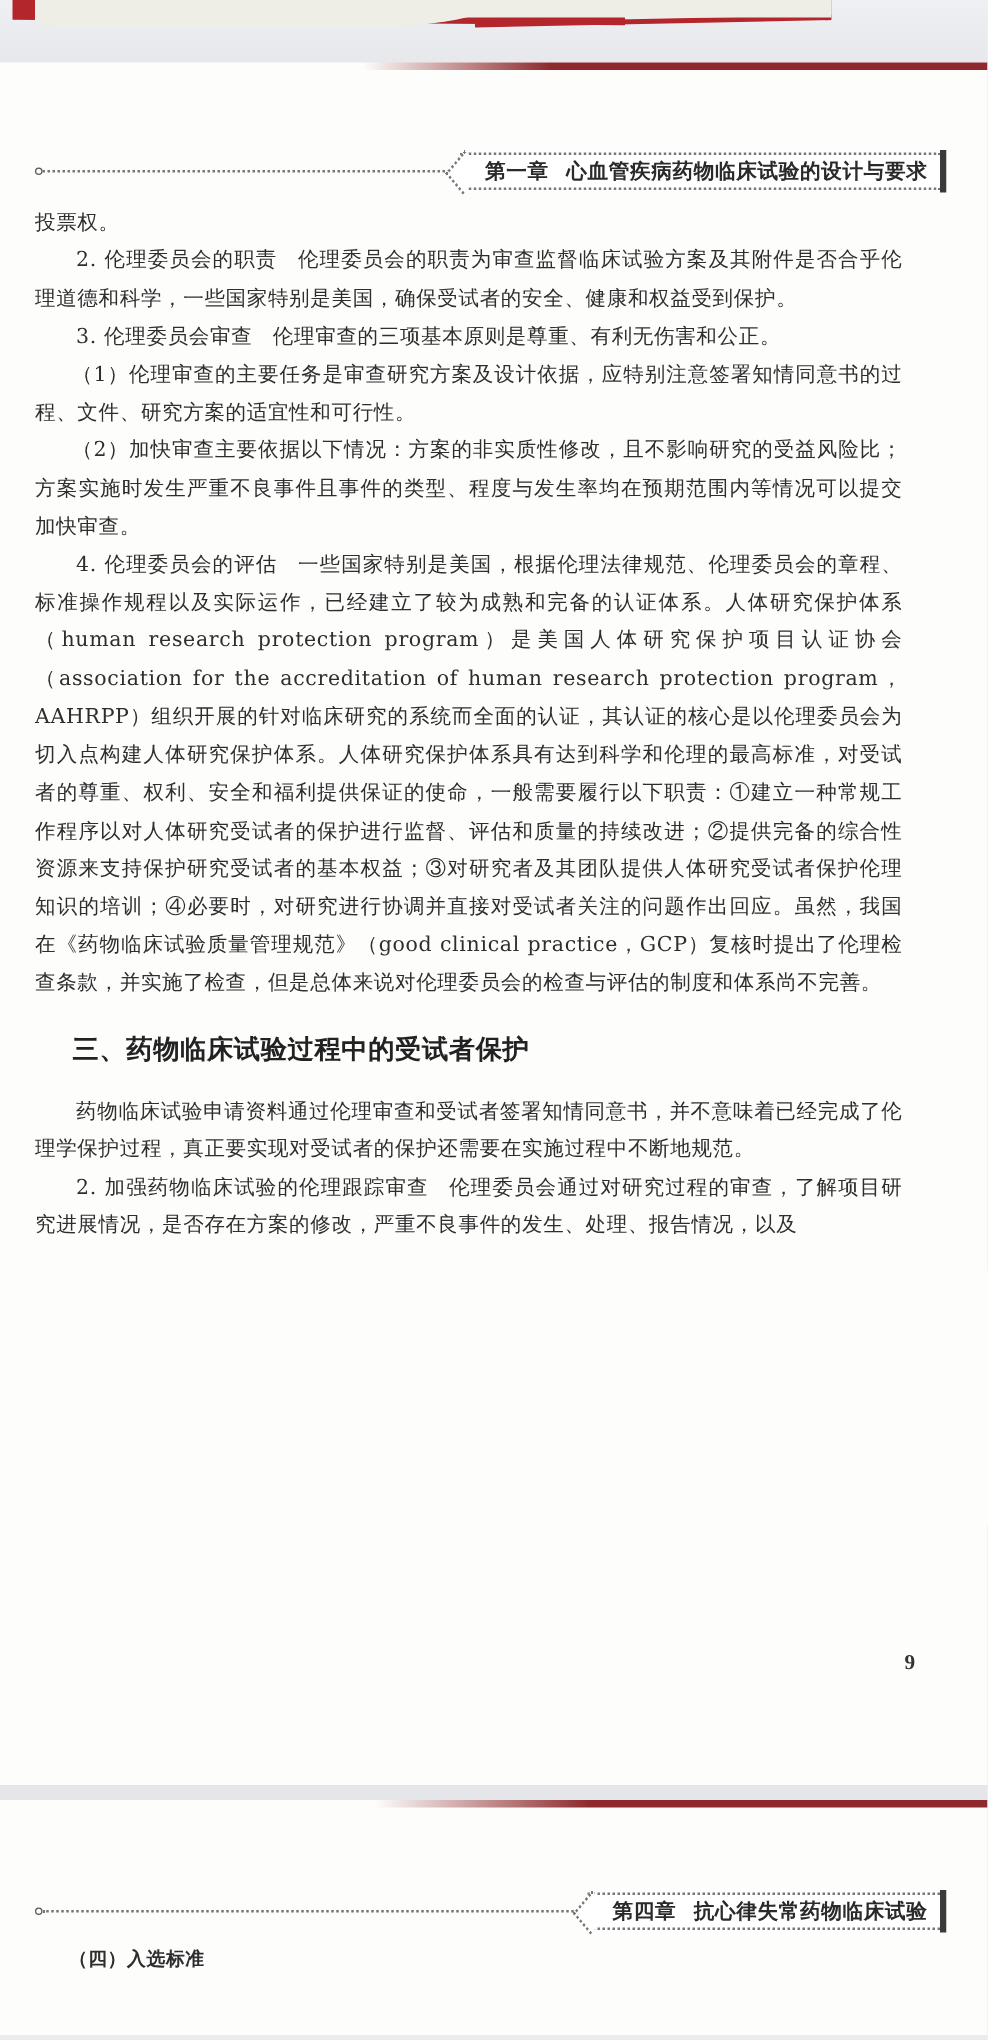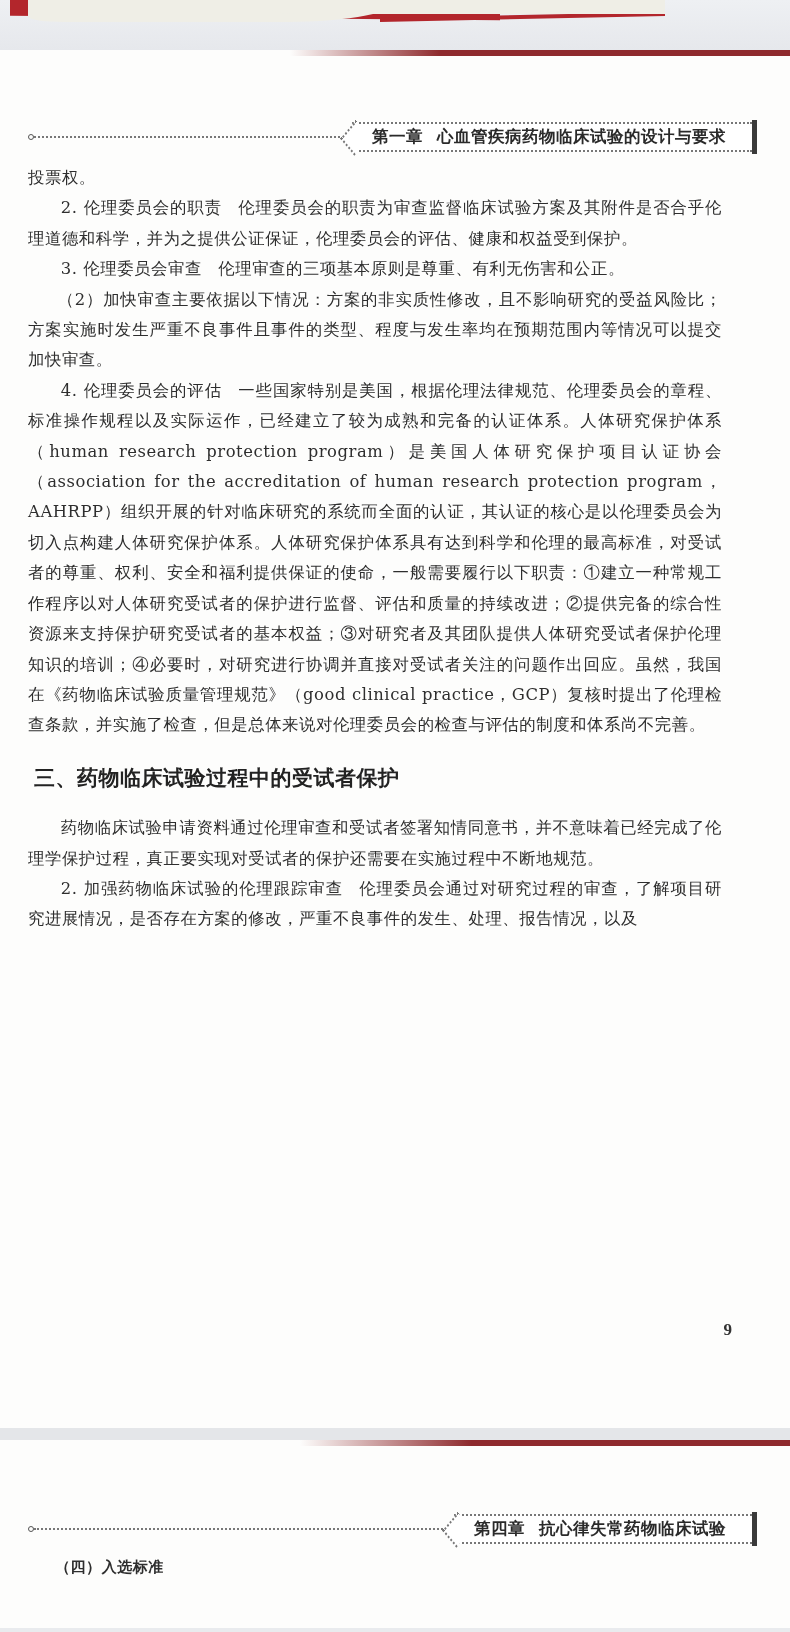--- a/index.html
+++ b/index.html
@@ -51,21 +51,21 @@
       position: absolute; left: 28px; right: 38px; height: 34px;
       display: flex; align-items: center;
     }
     .rh-dot {
       width: 6px; height: 6px; border: 1px solid #555; border-radius: 50%; flex: none;
     }
     .rh-line {
       flex: 1; height: 0; border-top: 2px dotted #777; margin-right: 0;
     }
     .rh-box {
-      position: relative; flex: none; height: 30px; padding: 0 26px 0 20px;
+      position: relative; flex: none; height: 30px; padding: 0 10px 0 20px;
       display: flex; align-items: center;
       border-top: 2px dotted #777; border-bottom: 2px dotted #777;
       background: #fff;
     }
     .rh-box::before {
       content: ""; position: absolute; left: -8px; top: 2px; width: 20px; height: 22px;
       border-left: 2px dotted #777; border-bottom: 2px dotted #777;
       transform: rotate(45deg) skew(5deg,5deg); background: #fff;
     }
     .rh-box::after {
@@ -85,21 +85,21 @@
       color: #2e2e2e; letter-spacing: 0.55px;
     }
     .body-text p { text-indent: 2em; }
     .body-text p.noindent { text-indent: 0; }
     .body-text p.sub { text-indent: 1.8em; }
     .body-text .gap-lead { margin-left: 1em; }
 
     .section-heading {
       font-family: "DejaVu Sans", "Liberation Sans", sans-serif;
       font-size: 21px; font-weight: bold; color: #222;
-      margin: 22px 0 20px 6px; text-indent: 0 !important; letter-spacing: 0.5px;
+      margin: 22px 0 20px 30px; text-indent: 0 !important; letter-spacing: 0.5px;
     }
 
     .page-number {
       position: absolute; right: 58px; top: 1270px;
       font-family: "Liberation Serif", "DejaVu Serif", serif; font-weight: bold;
       font-size: 17px; color: #333;
     }
 
     .subheading-2 { text-indent: 1.8em !important; font-weight: bold; font-family: "DejaVu Sans", "Liberation Sans", sans-serif; font-size: 15px; }
   </style>
@@ -118,22 +118,23 @@
     <span class="rh-dot"></span>
     <span class="rh-line"></span>
     <span class="rh-box">
       <span class="ch-num">第一章</span>
       <span class="ch-title">心血管疾病药物临床试验的设计与要求</span>
     </span>
   </div>
 
   <div class="body-text" style="top:113px;">
     <p class="noindent"><span>投票权。</span></p>
-    <p><span>2. 伦理委员会的职责</span><span class="gap-lead">伦理委员会的职责为审查监督临床试验方案及其附件是否合乎伦理道德和科学，并为之提供公证保证，伦理委员会的评估、健康和权益受到保护。</span></p>
+    <p><span>2. 伦理委员会的职责</span><span class="gap-lead">伦理委员会的职责为审查监督临床试验方案及其附件是否合乎伦理道德和科学，一些国家特别是美国，确保受试者的安全、健康和权益受到保护。</span></p>
     <p><span>3. 伦理委员会审查</span><span class="gap-lead">伦理审查的三项基本原则是尊重、有利无伤害和公正。</span></p>
+    <p class="sub"><span>（1）伦理审查的主要任务是审查研究方案及设计依据，应特别注意签署知情同意书的过程、文件、研究方案的适宜性和可行性。</span></p>
     <p class="sub"><span>（2）加快审查主要依据以下情况：方案的非实质性修改，且不影响研究的受益风险比；方案实施时发生严重不良事件且事件的类型、程度与发生率均在预期范围内等情况可以提交加快审查。</span></p>
     <p><span>4. 伦理委员会的评估</span><span class="gap-lead">一些国家特别是美国，根据伦理法律规范、伦理委员会的章程、标准操作规程以及实际运作，已经建立了较为成熟和完备的认证体系。人体研究保护体系（human research protection program）是美国人体研究保护项目认证协会（association for the accreditation of human research protection program，AAHRPP）组织开展的针对临床研究的系统而全面的认证，其认证的核心是以伦理委员会为切入点构建人体研究保护体系。人体研究保护体系具有达到科学和伦理的最高标准，对受试者的尊重、权利、安全和福利提供保证的使命，一般需要履行以下职责：①建立一种常规工作程序以对人体研究受试者的保护进行监督、评估和质量的持续改进；②提供完备的综合性资源来支持保护研究受试者的基本权益；③对研究者及其团队提供人体研究受试者保护伦理知识的培训；④必要时，对研究进行协调并直接对受试者关注的问题作出回应。虽然，我国在《药物临床试验质量管理规范》（good clinical practice，GCP）复核时提出了伦理检查条款，并实施了检查，但是总体来说对伦理委员会的检查与评估的制度和体系尚不完善。</span></p>
 
     <h2 class="section-heading">三、药物临床试验过程中的受试者保护</h2>
 
     <p><span>药物临床试验申请资料通过伦理审查和受试者签署知情同意书，并不意味着已经完成了伦理学保护过程，真正要实现对受试者的保护还需要在实施过程中不断地规范。</span></p>
     <p><span>2. 加强药物临床试验的伦理跟踪审查</span><span class="gap-lead">伦理委员会通过对研究过程的审查，了解项目研究进展情况，是否存在方案的修改，严重不良事件的发生、处理、报告情况，以及</span></p>
   </div>
 
   <div class="page-number">9</div>

